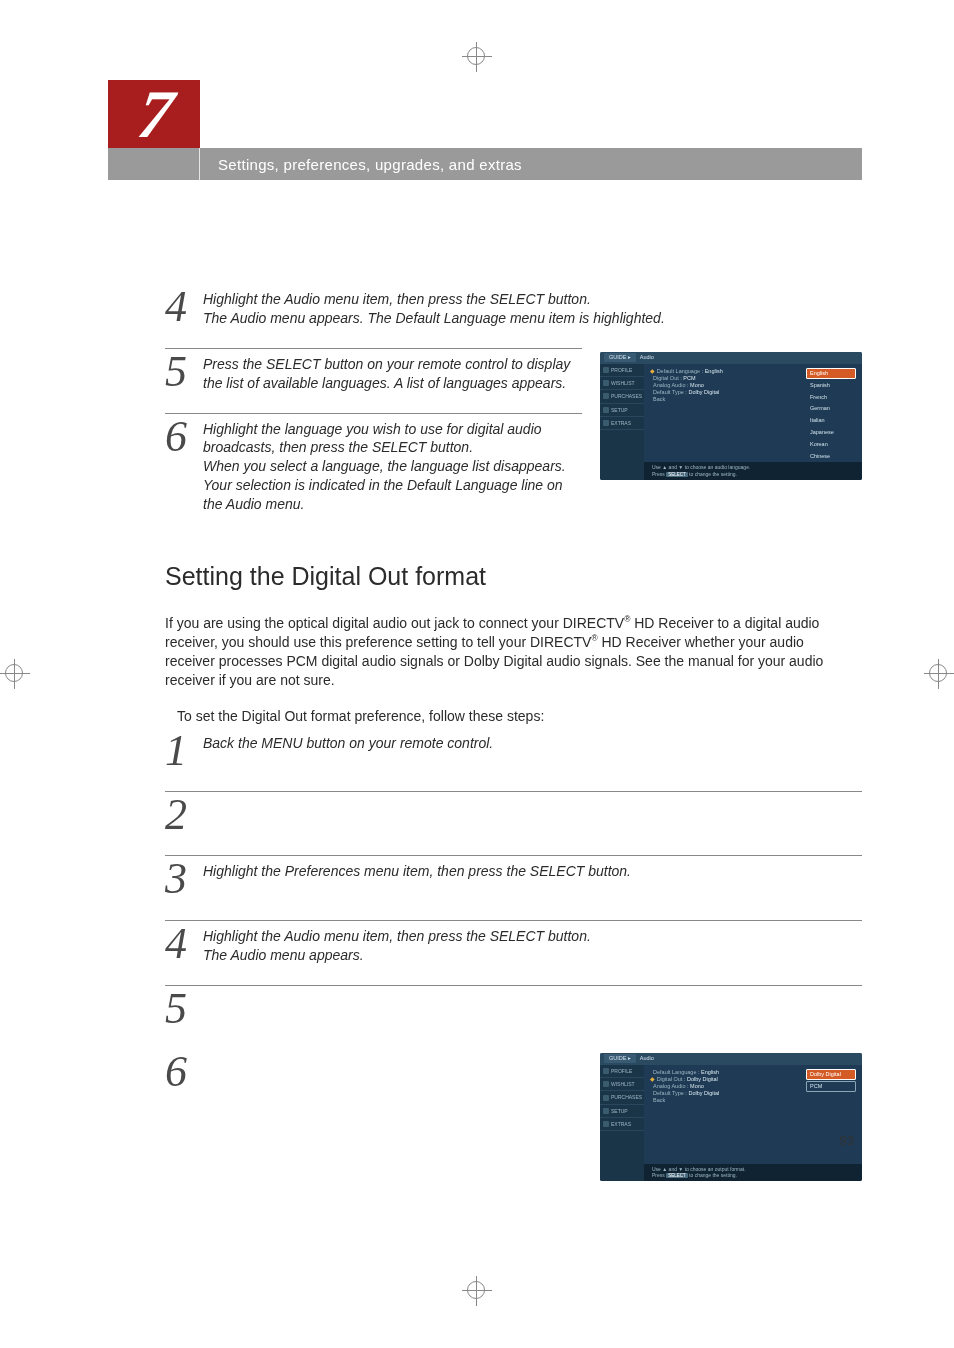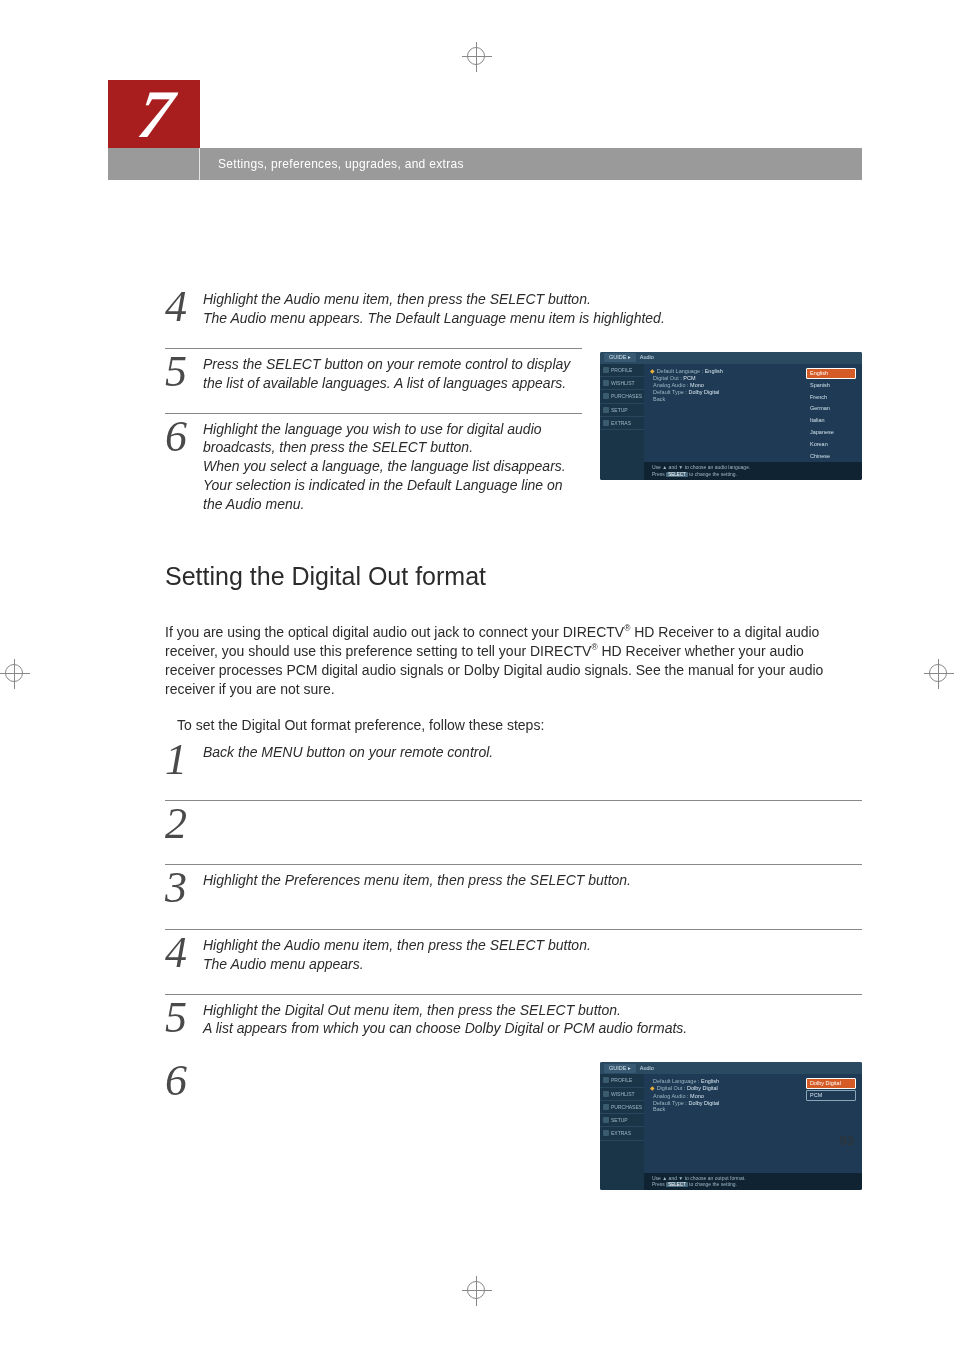--- a/index.html
+++ b/index.html
@@ -61,21 +61,21 @@
   }
   .title-band {
     position:absolute; top:148px; left:108px; right:92px; height:32px;
     background: var(--band-grey);
     display:flex; align-items:center;
   }
   .title-band .divider {
     width:92px; height:100%; border-right:1px solid #e6e6e6;
   }
   .title-band .title-text {
-    padding-left:18px; color:#fff; font-size:12px; letter-spacing:.3px;
+    padding-left:18px; color:#fff; font-size:15px; letter-spacing:.3px;
     font-weight:300;
   }
 
   .content {
     position:absolute; top:284px; left:165px; right:92px;
   }
   .step {
     border-top:1px solid var(--rule);
     padding:6px 0 20px 0;
     display:flex; gap:8px;
@@ -93,21 +93,21 @@
     padding-top:0;
     flex:1;
     font-style:italic;
   }
 
   .step-row { display:flex; gap:18px; align-items:flex-start; }
   .step-row .steps-col { flex:1; }
   .step-row .screenshot { flex:0 0 262px; }
 
   .section-title {
-    font-size:25px; font-weight:300; margin:28px 0 32px 0;
+    font-size:25px; font-weight:300; margin:28px 0 23px 0;
   }
   .section-para {
     font-size:14px; line-height:1.35; font-weight:300; margin:0 8px 18px 0;
   }
   .section-lead {
     font-size:14px; font-weight:300; margin:0 0 4px 12px;
   }
 
   .page-num {
     position:absolute; bottom:200px; right:100px;
@@ -285,21 +285,20 @@
   <div class="step">
     <div class="step-num">3</div>
     <div class="step-body">Highlight the Preferences menu item, then press the SELECT button.</div>
   </div>
   <div class="step">
     <div class="step-num">4</div>
     <div class="step-body">Highlight the Audio menu item, then press the SELECT button.<br>The Audio menu appears.</div>
   </div>
   <div class="step">
     <div class="step-num">5</div>
-    <div class="step-body">Highlight the Digital Out menu item, then press the SELECT button.<br>A list appears from which you can choose Dolby Digital or PCM audio formats.</div>
   </div>
 
   <div class="step-row">
     <div class="steps-col">
       <div class="step" style="border-top:none;">
         <div class="step-num">6</div>
       </div>
     </div>
     <div class="screenshot" id="scr2">
         <div class="scr-top">

